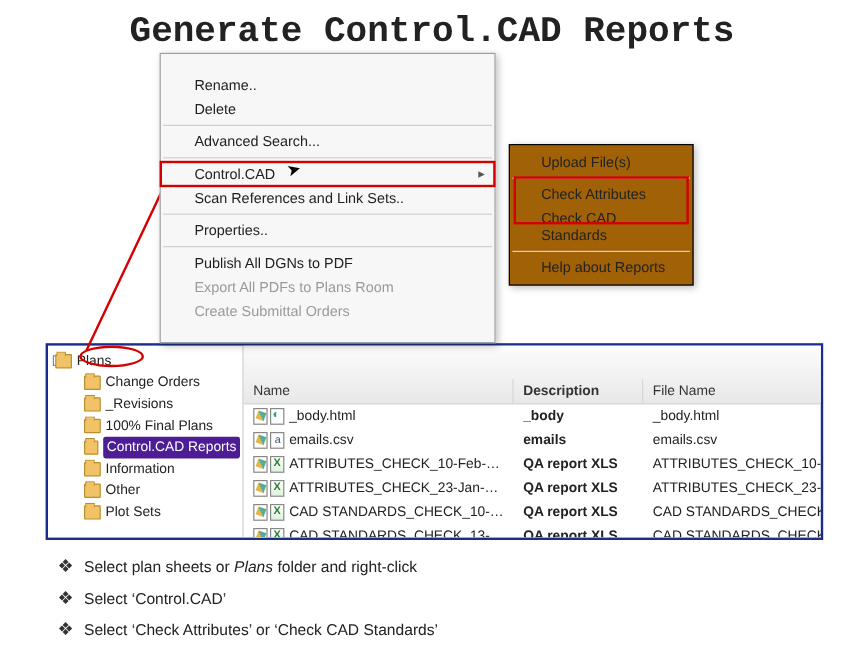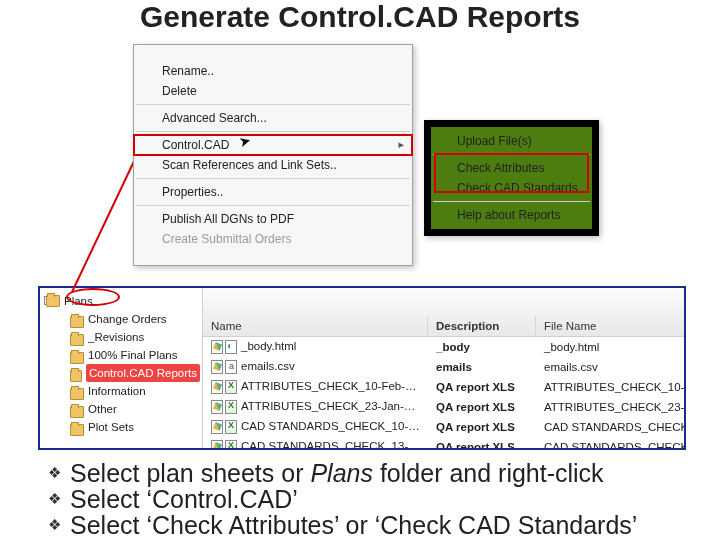--- a/index.html
+++ b/index.html
@@ -8,25 +8,25 @@
     width: 720px;
     height: 540px;
     background: #fff;
     font-family: "Segoe UI", Tahoma, sans-serif;
     font-size: 12px;
     color: #222;
     position: relative;
     overflow: hidden;
   }
   .slide-title {
-    font-family: Liberation Sans, sans-serif;
+    font-family: Liberation Mono, monospace;
     font-weight: bold;
     font-size: 30px;
     text-align: center;
-    margin: 0 0 6px;
+    margin: 10px 0 6px;
   }
 
   
   .context-menu {
     position: absolute;
     left: 133px;
     top: 44px;
     width: 280px;
     background: #f7f7f7;
     border: 1px solid #a0a0a0;
@@ -57,23 +57,23 @@
   .context-menu .mi.highlight-red {
     outline: 2px solid #d40000;
     outline-offset: -1px;
   }
 
   
   .submenu {
     position: absolute;
     left: 424px;
     top: 120px;
-    width: 175px;
-    background: #4d7c0f;
-    border: 7px solid #000000;
+    width: 154px;
+    background: #a16207;
+    border: 1px solid #000000;
     box-shadow: 2px 2px 6px rgba(0,0,0,.25);
     padding: 4px 0;
     z-index: 6;
   }
   .submenu .mi { padding: 3px 12px 3px 26px; cursor: default; }
   .submenu .sep { height:1px; margin:3px 2px; background:#d0d0d0; }
   .submenu .red-box {
     position:absolute;
     left:3px; right:3px;
     border:2px solid #d40000;
@@ -99,32 +99,32 @@
     font-size: 11.5px;
     line-height: 18px;
   }
   .tree-item {
     display:flex; align-items:center; gap:4px;
     padding-left: 16px;
     position: relative;
     white-space: nowrap;
   }
   .tree-item.root { padding-left: 4px; font-weight: normal;}
-  .tree-item.child { padding-left: 28px; align-items: flex-end; }
+  .tree-item.child { padding-left: 28px; }
   .tree-item .folder-ic {
     width:14px;height:12px;display:inline-block;
     background:#f2c268;border:1px solid #b8902e;border-radius:1px;
     position:relative;
   }
   .tree-item .folder-ic::before{
     content:"";position:absolute;top:-3px;left:0;width:6px;height:3px;
     background:#f2c268;border:1px solid #b8902e;border-bottom:none;border-radius:1px 1px 0 0;
   }
   .tree-item.sel .label {
-    background:#ef4444;color:#fff;padding:0 3px;border-radius:2px;
+    background:#4c1d95;color:#fff;padding:0 3px;border-radius:2px;
   }
   .tree-item .expander{
     position:absolute;left:2px;top:4px;width:9px;height:9px;
     border:1px solid #888;font-size:9px;line-height:7px;text-align:center;
     background:#fff;color:#444;
   }
   .plans-circle{
     position:absolute;left:26px;top:0px;width:54px;height:18px;
     border:2px solid #d40000;border-radius:50%;pointer-events:none;
   }
@@ -152,21 +152,21 @@
   .ic-sq.xl::after{content:"X";position:absolute;left:2px;top:-1px;font-size:9px;color:#2a7a2a;font-weight:bold;}
   .ic-sq.html::after{content:"◐";position:absolute;left:1px;top:-1px;font-size:10px;color:#2a6;}
   .ic-sq.csv::after{content:"a";position:absolute;left:3px;top:0;font-size:9px;color:#357;}
 
   
   svg.arrow{position:absolute;left:0;top:0;pointer-events:none;z-index:4;}
 
   
   .bullets{
     position:absolute;left:48px;top:460px;width:620px;
-    font-size:25px;line-height:26px;
+    font-size:13px;line-height:26px;
     font-family: Arial, sans-serif;
   }
   .bullets .b{position:relative;padding-left:22px;}
   .bullets .b::before{
     content:"❖";position:absolute;left:0;top:0;font-size:15px;color:#333;
   }
   .bullets em{font-style:italic;}
 
   .cursor-arrow{
     position:absolute;left:239px;top:133px;z-index:7;font-size:14px;color:#000;
@@ -183,20 +183,21 @@
   <div class="mi">Delete</div>
   <div class="sep"></div>
   <div class="mi">Advanced Search...</div>
   <div class="sep"></div>
   <div class="mi has-sub highlight-red">Control.CAD</div>
   <div class="mi">Scan References and Link Sets..</div>
   <div class="sep"></div>
   <div class="mi">Properties..</div>
   <div class="sep"></div>
   <div class="mi">Publish All DGNs to PDF</div>
+  <div class="mi disabled">Export All PDFs to Plans Room</div>
   <div class="mi disabled">Create Submittal Orders</div>
 </div>
 
 <span class="cursor-arrow">➤</span>
 
 <div class="submenu">
   <div class="mi">Upload File(s)</div>
   <div class="sep"></div>
   <div class="mi">Check Attributes</div>
   <div class="mi">Check CAD Standards</div>

